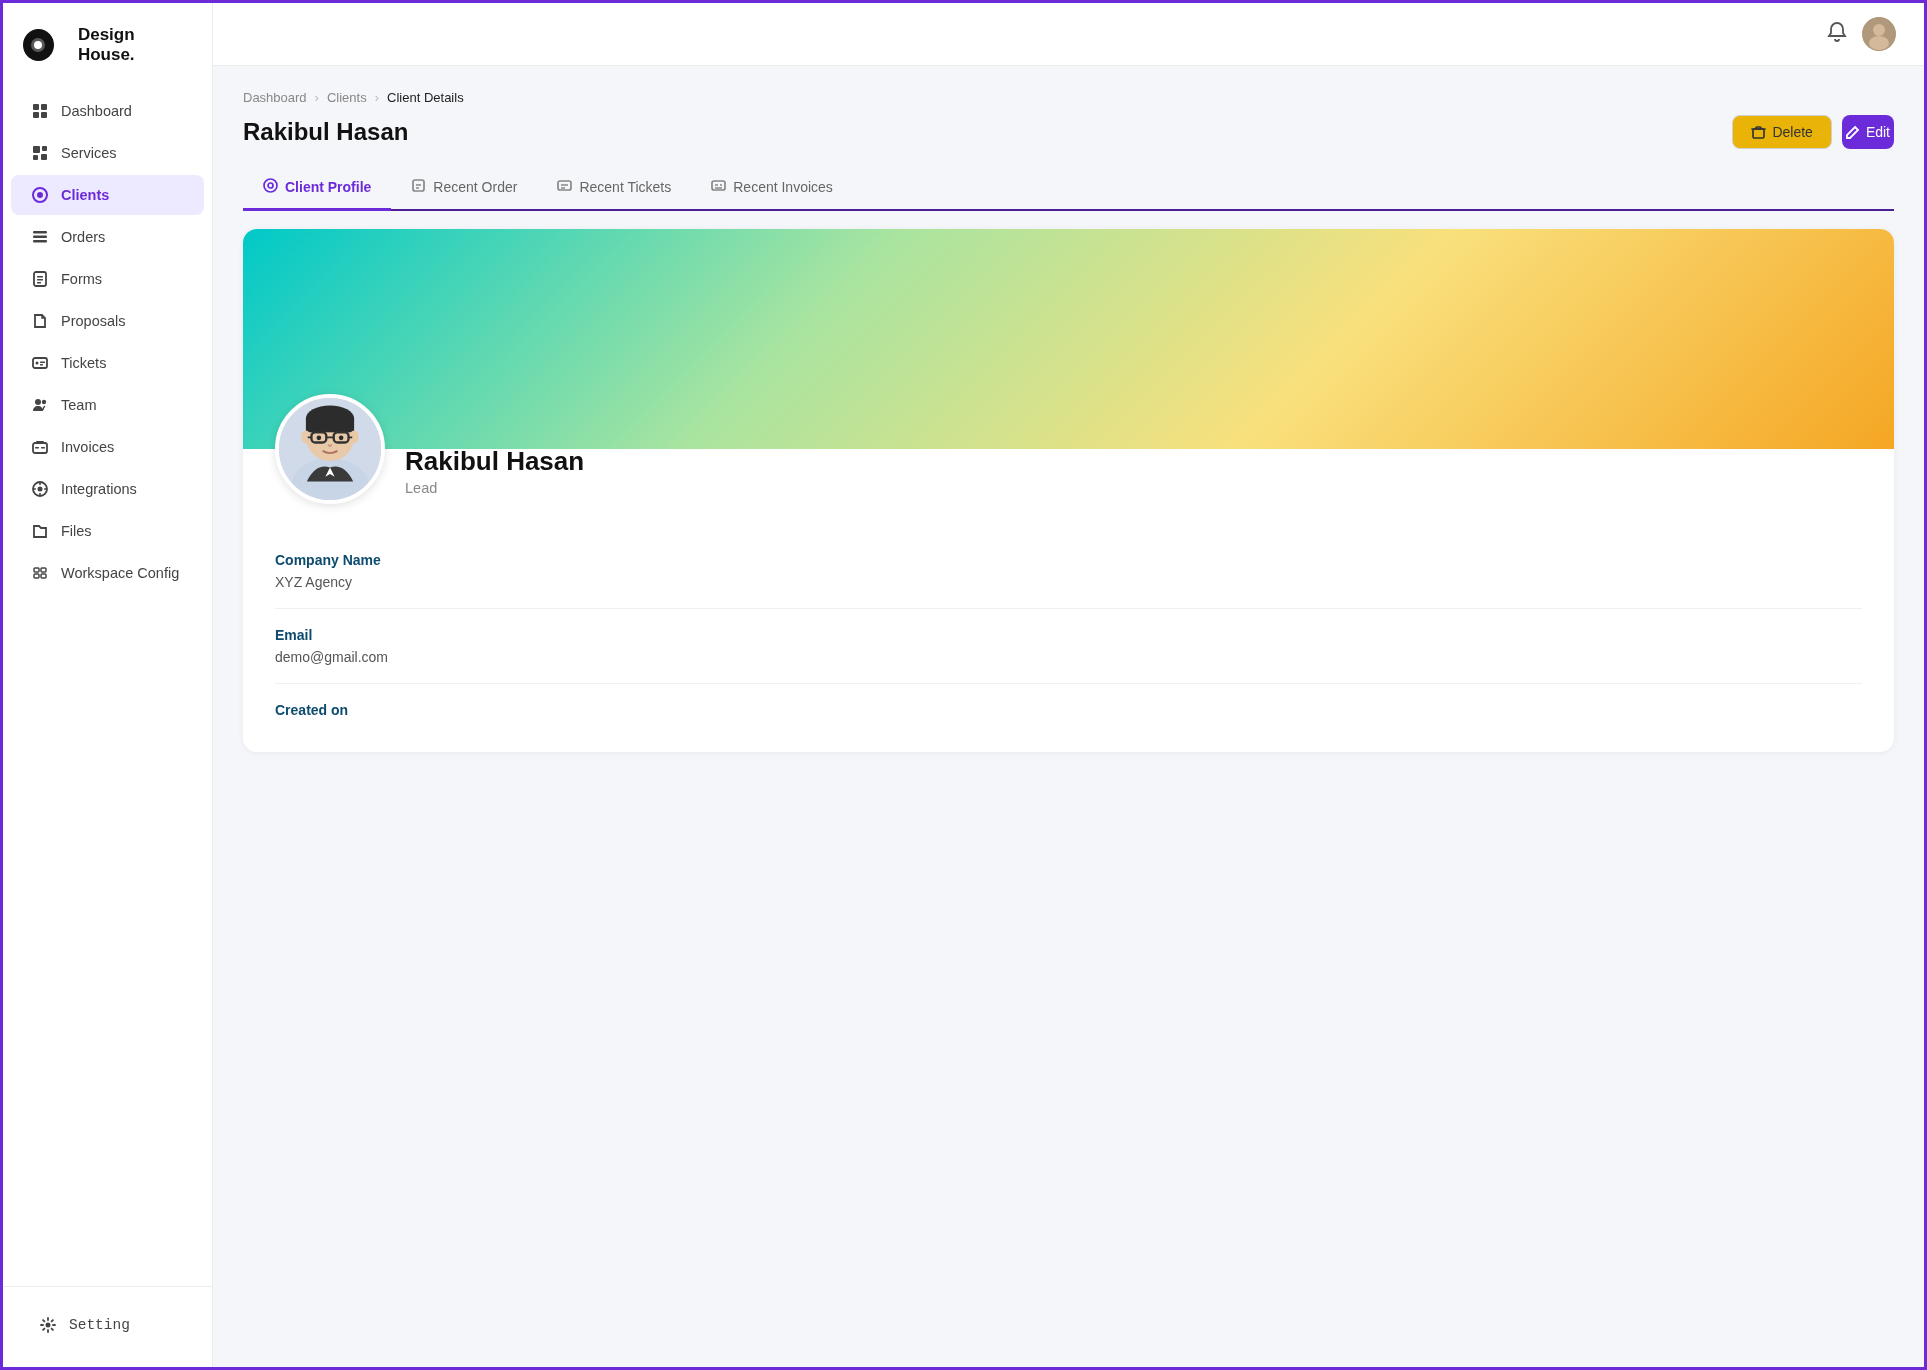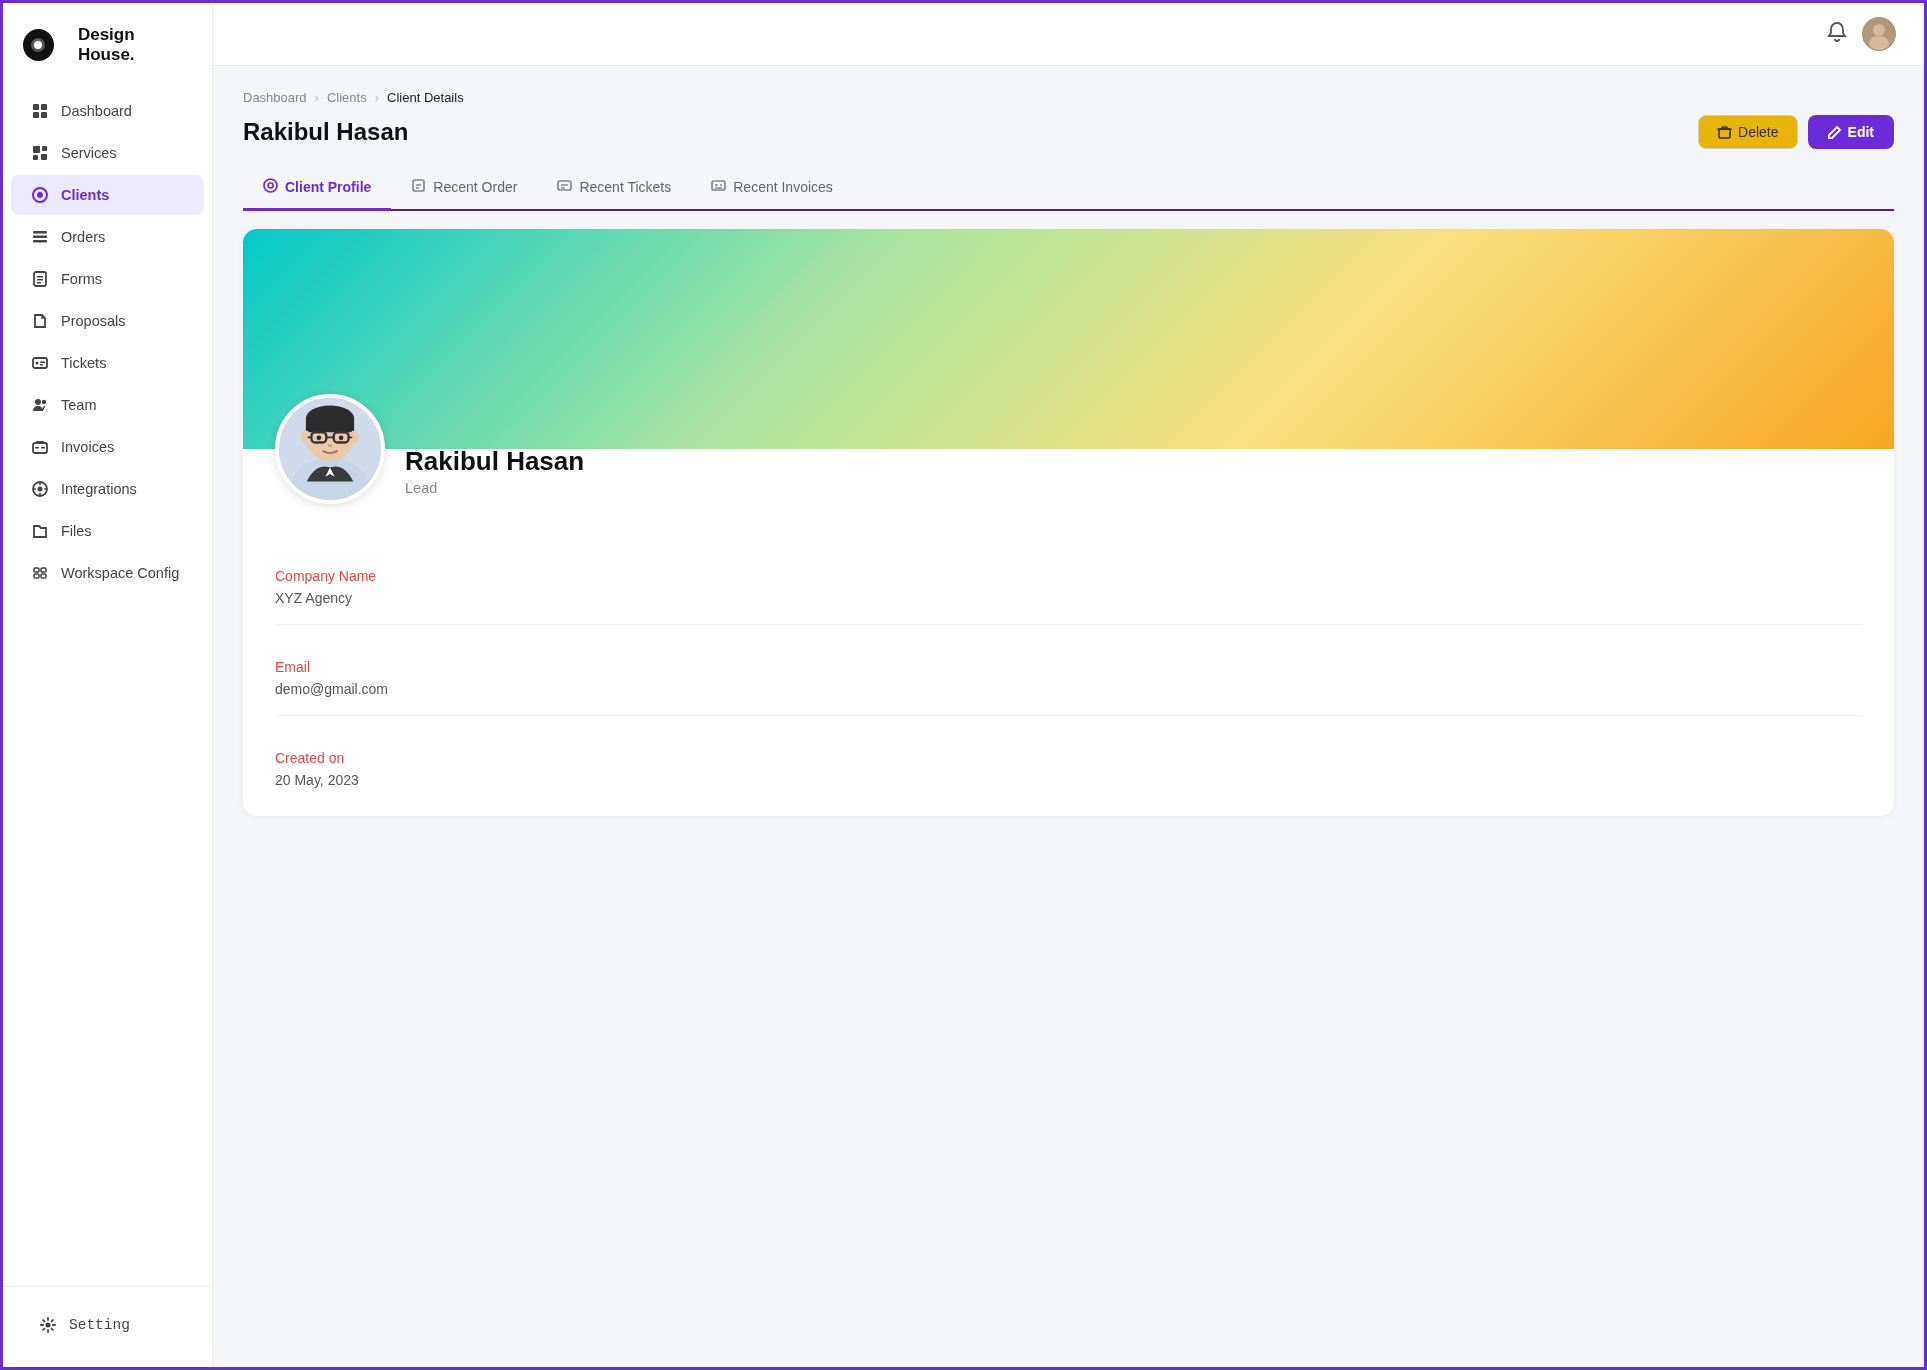--- a/index.html
+++ b/index.html
@@ -131,28 +131,28 @@
       border: 1.5px solid #d0d0d0;
       background: #eab308;
       border-radius: 8px;
       font-size: 14px;
       color: #333;
       cursor: pointer;
       font-weight: 500;
     }
     .btn-edit {
       display: flex; align-items: center; gap: 6px;
-      padding: 8px 20px;
+      padding: 8px 4px;
       background: #6c2bd9;
       border: none;
       border-radius: 8px;
       font-size: 14px;
       color: #fff;
       cursor: pointer;
-      font-weight: 700;
+      font-weight: 400;
     }
 
     
     .tabs {
       display: flex;
       gap: 0;
       border-bottom: 2px solid #4c1d95;
       margin-bottom: 0;
     }
     .tab {
@@ -221,24 +221,23 @@
     .profile-details {
       padding: 10px 32px 10px;
     }
     .detail-row {
       padding: 18px 0;
       border-bottom: 1px solid #f0f0f0;
     }
     .detail-row:last-child { border-bottom: none; }
     .detail-label {
       font-size: 14px;
-      font-weight: 400;
-      color: #ef4444;
+      font-weight: 700;
+      color: #0c4a6e;
       margin-bottom: 6px;
-      margin-top: 16px;
     }
     .detail-value {
       font-size: 14px;
       color: #555;
     }
     .detail-value .address-extra {
       color: #6c2bd9;
     }
 
     
@@ -552,20 +551,19 @@
         </div>
 
         <div class="detail-row">
           <div class="detail-label">Email</div>
           <div class="detail-value">demo@gmail.com</div>
         </div>
 
 
         <div class="detail-row">
           <div class="detail-label">Created on</div>
-          <div class="detail-value">20 May, 2023</div>
         </div>
 
       </div>
     </div>
 
   </div>
 </div>
 
 </body></html>

